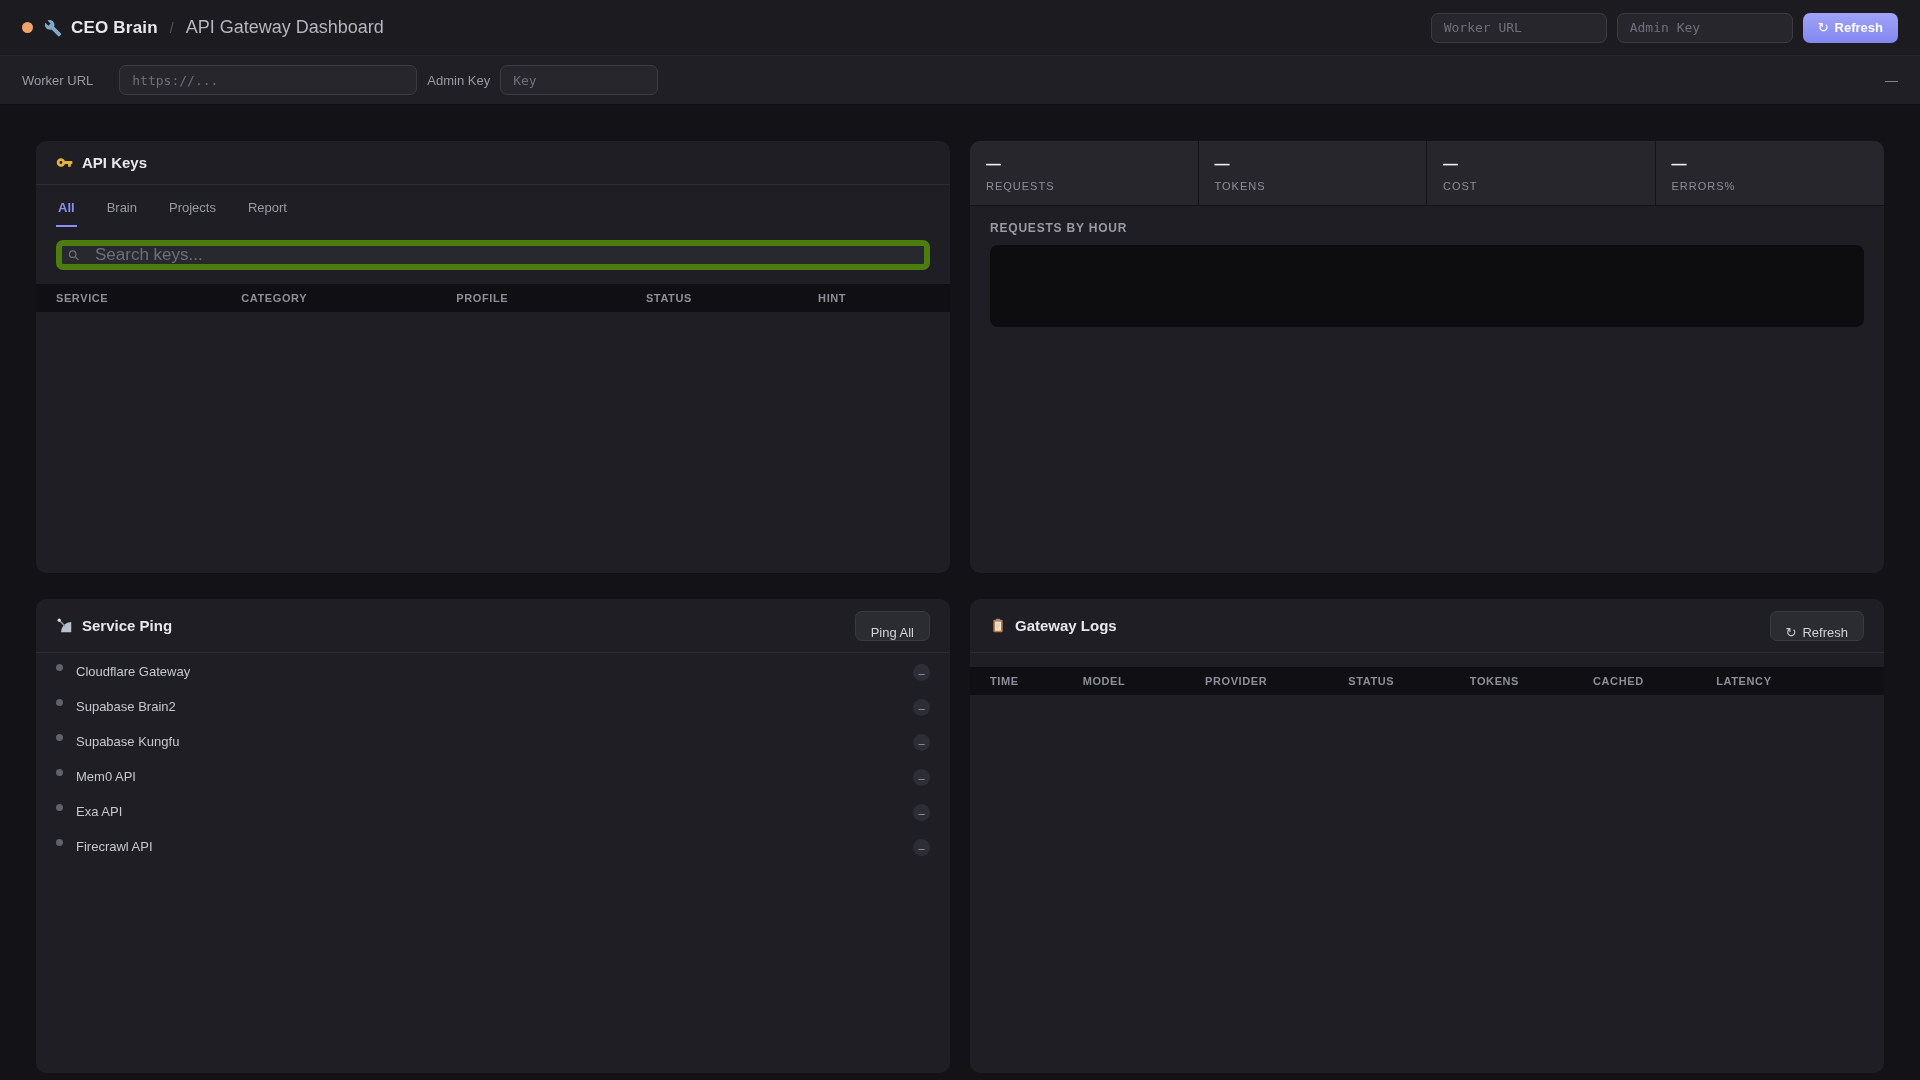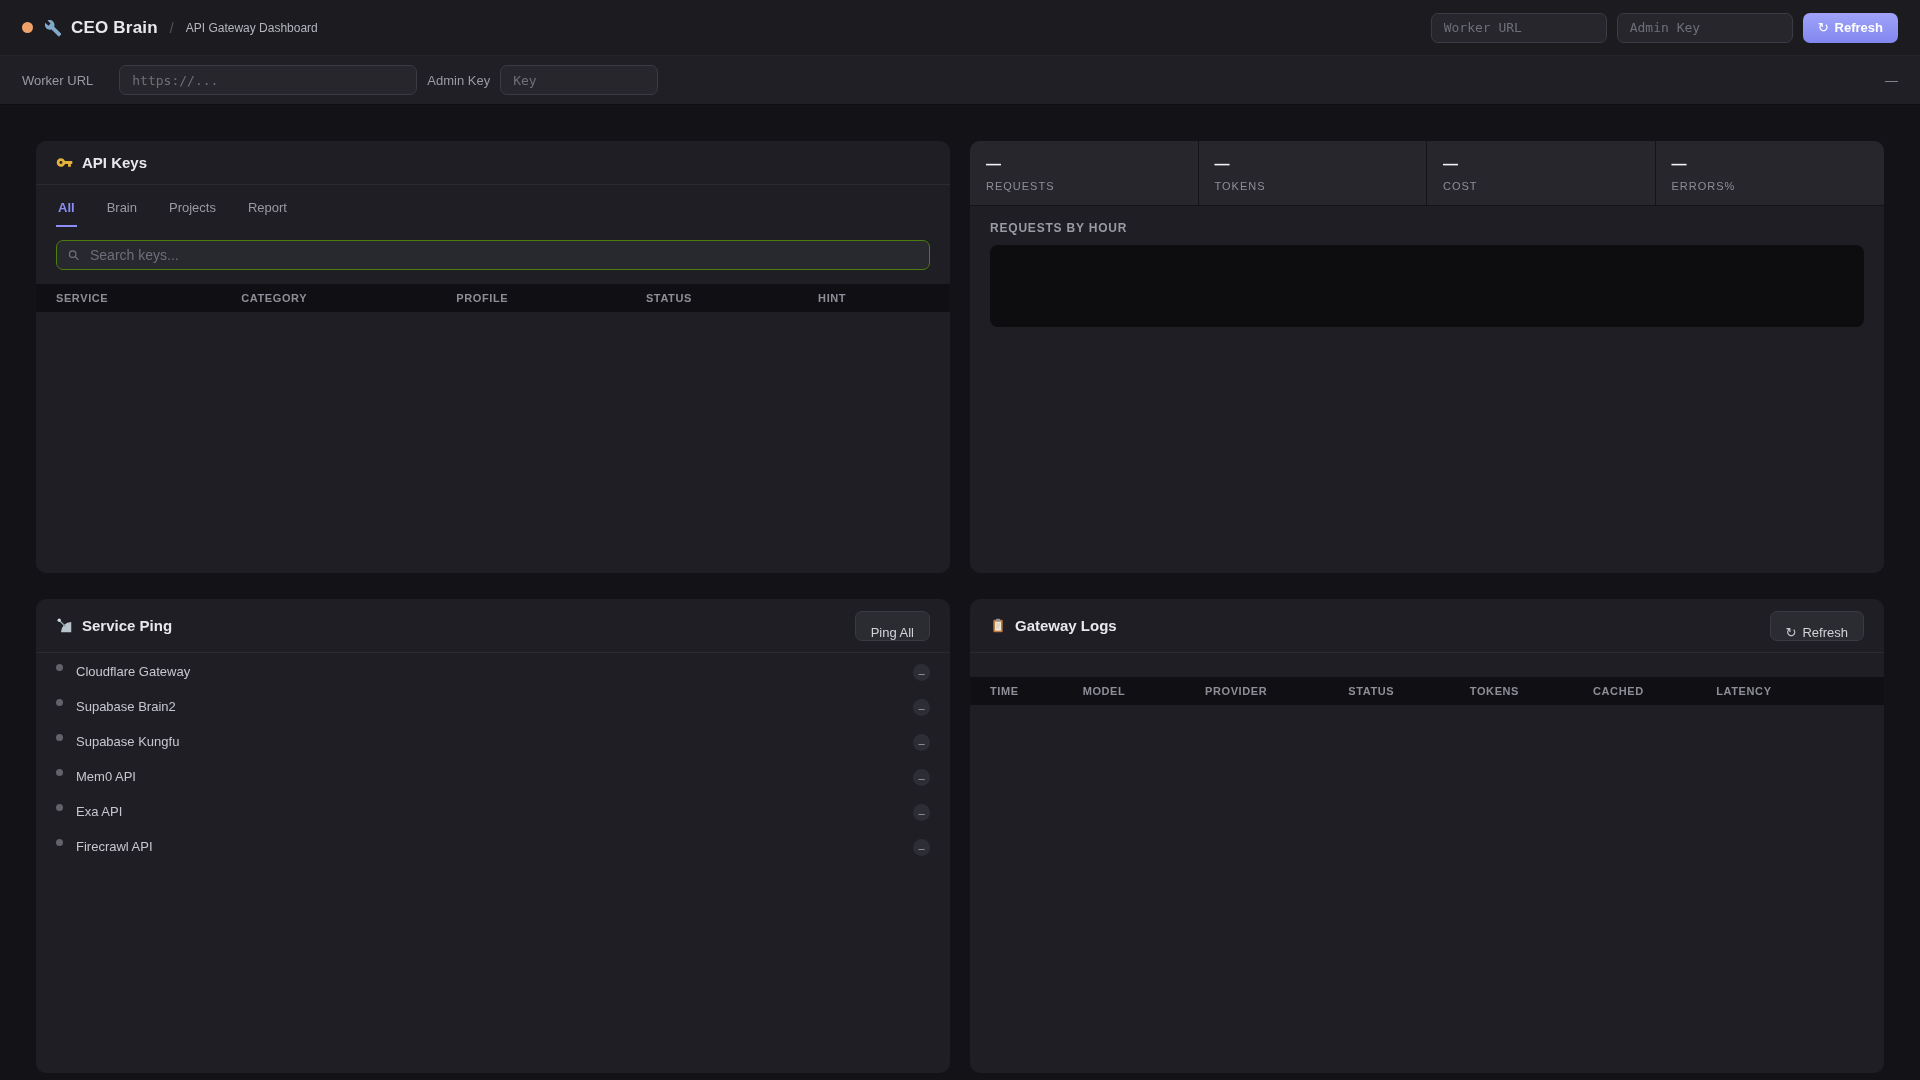--- a/index.html
+++ b/index.html
@@ -36,21 +36,21 @@
   .topbar{
     height:56px;display:flex;align-items:center;gap:0;
     padding:0 22px;background:var(--header-bg);
     border-bottom:1px solid #26262c;
   }
   .status-dot{width:11px;height:11px;border-radius:50%;background:#f0a26b;flex:none}
   .icon{display:inline-flex;align-items:center;justify-content:center;flex:none}
   .topbar .icon{margin:0 9px 0 11px}
   .brand{font-size:17px;font-weight:700;letter-spacing:.2px}
   .crumb-sep{color:#55555e;margin:0 12px;font-size:14px}
-  .page-title{font-size:12px;color:var(--txt-2)}
+  .page-title{font-size:18px;color:var(--txt-2)}
   .topbar-right{margin-left:auto;display:flex;align-items:center;gap:10px}
   .mini-input{
     width:176px;height:30px;background:var(--input-bg);
     border:1px solid var(--input-border);border-radius:7px;
     color:#d6d6dd;font-family:"DejaVu Sans Mono",monospace;font-size:13px;
     padding:0 12px;
   }
   .mini-input::placeholder{color:var(--txt-5)}
   .btn-accent{
     height:30px;padding:0 15px;border:none;border-radius:7px;
@@ -89,22 +89,22 @@
   }
   .panel-header.tall{height:54px}
 
   
   .tabs{display:flex;gap:28px;padding:15px 20px 0;flex:none}
   .tab{font-size:13px;color:var(--txt-3);padding:0 2px 10px;cursor:pointer;border-bottom:2px solid transparent}
   .tab.active{color:var(--accent);border-bottom-color:var(--accent);font-weight:600}
   .search-wrap{margin:13px 20px 0;position:relative;flex:none}
   .search-wrap .icon{position:absolute;left:11px;top:50%;transform:translateY(-50%)}
   .search-input{
-    width:100%;height:30px;background:#28282f;border:1px solid #4d7c0f;border-radius:7px;
-    color:#d5d5dc;font-size:14px;padding:0 10px 0 33px;font-family:inherit;
+    width:100%;height:30px;background:#28282f;border:6px solid #4d7c0f;border-radius:7px;
+    color:#d5d5dc;font-size:17px;padding:0 10px 0 33px;font-family:inherit;
   }
   .search-input::placeholder{color:var(--txt-5)}
   .table-head{
     margin-top:14px;background:var(--strip-bg);display:grid;align-items:center;
     padding:8px 20px;font-size:11px;font-weight:700;letter-spacing:.6px;color:var(--txt-4);
     flex:none;
   }
   .api-cols{grid-template-columns:21.2% 24.6% 21.7% 19.7% 1fr}
   .logs-cols{grid-template-columns:10.6% 14% 16.4% 13.9% 14.1% 14.1% 1fr}
   .table-body{flex:1}
@@ -137,21 +137,21 @@
   .service-row{display:flex;align-items:flex-start;height:35px}
   .service-dot{width:7px;height:7px;border-radius:50%;background:#62626b;margin-right:13px;flex:none}
   .service-name{font-size:13px;color:#c7c7cf}
   .service-badge{
     margin-left:auto;width:17px;height:17px;border-radius:50%;
     background:#2d2d35;color:#a5a5af;font-size:11px;
     display:flex;align-items:center;justify-content:center;
   }
 
   
-  .logs-head{margin-top:24px}
+  .logs-head{margin-top:14px}
 </style>
 </head>
 <body>
 
 <header class="topbar">
   <span class="status-dot"></span>
   <span class="icon">
     <svg width="18" height="18" viewBox="0 0 24 24">
         <path fill="#7fa8c9" d="M22.7 19.3l-9.1-9.1c.9-2.3.4-5-1.5-6.9C10.1 1.4 7.1 1 4.7 2l4.1 4.1-3 3L1.7 5C.7 7.4 1.1 10.4 3.1 12.4c1.9 1.9 4.6 2.4 6.9 1.5l9.1 9.1c.4.4 1 .4 1.4 0l2.1-2.1c.5-.5.5-1.2.1-1.6z"></path>
       </svg>

